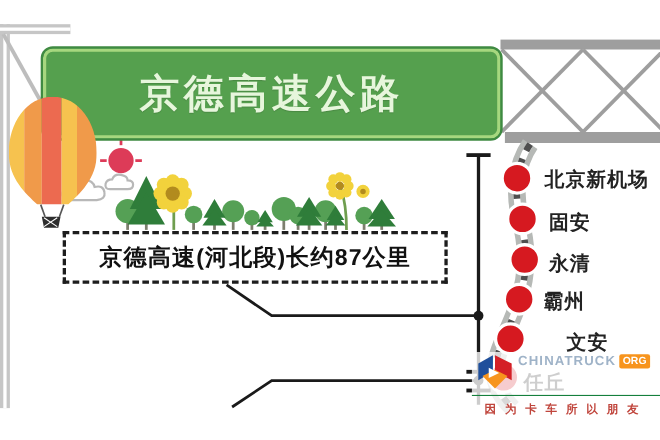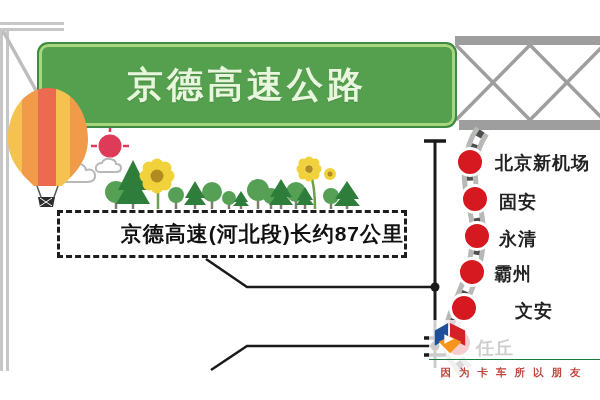--- a/index.html
+++ b/index.html
@@ -16,21 +16,21 @@
     display:flex;align-items:center;justify-content:center;
   }
   .banner-title{
     color:#e7f6dc;font-size:36px;font-weight:bold;letter-spacing:4px;
     text-shadow:0 1px 1px rgba(0,0,0,0.15);
   }
 
   .info-box{
     position:absolute;left:57px;top:210px;width:350px;height:48px;z-index:2;
     border:3px dashed #1d1d1d;background:rgba(255,255,255,0.55);
-    display:flex;align-items:center;justify-content:flex-end;
+    display:flex;align-items:center;justify-content:center;
   }
   .info-text{color:#111;font-size:21px;font-weight:bold;letter-spacing:1px;}
 
   .station-label{
     position:absolute;z-index:2;color:#222;font-weight:bold;font-size:18px;
     letter-spacing:1px;white-space:nowrap;
   }
   .station-label.first{font-size:18px;}
 
   .watermark{
@@ -234,20 +234,24 @@
 
   <div class="watermark">
     <div class="wm-row">
       <svg class="wm-logo" viewBox="0 0 40 38">
         <polygon points="4,10 18,2 18,18 4,26" fill="#1f4f9b"></polygon>
         <polygon points="20,2 36,10 36,26 20,18" fill="#d42027"></polygon>
         <polygon points="8,22 20,16 32,22 20,34" fill="#f7941d"></polygon>
         <polygon points="14,14 24,19 14,24" fill="#ffffff"></polygon>
       </svg>
       <div class="wm-texts">
+        <span class="wm-sub">
+          <span class="wm-domain">CHINATRUCK</span>
+          <span class="wm-tld">ORG</span>
+        </span>
       </div>
     </div>
     <div class="wm-tagline-row">
       <span class="wm-tagline">因为卡车所以朋友</span>
     </div>
   </div>
 
 </div>
 
 </body></html>

